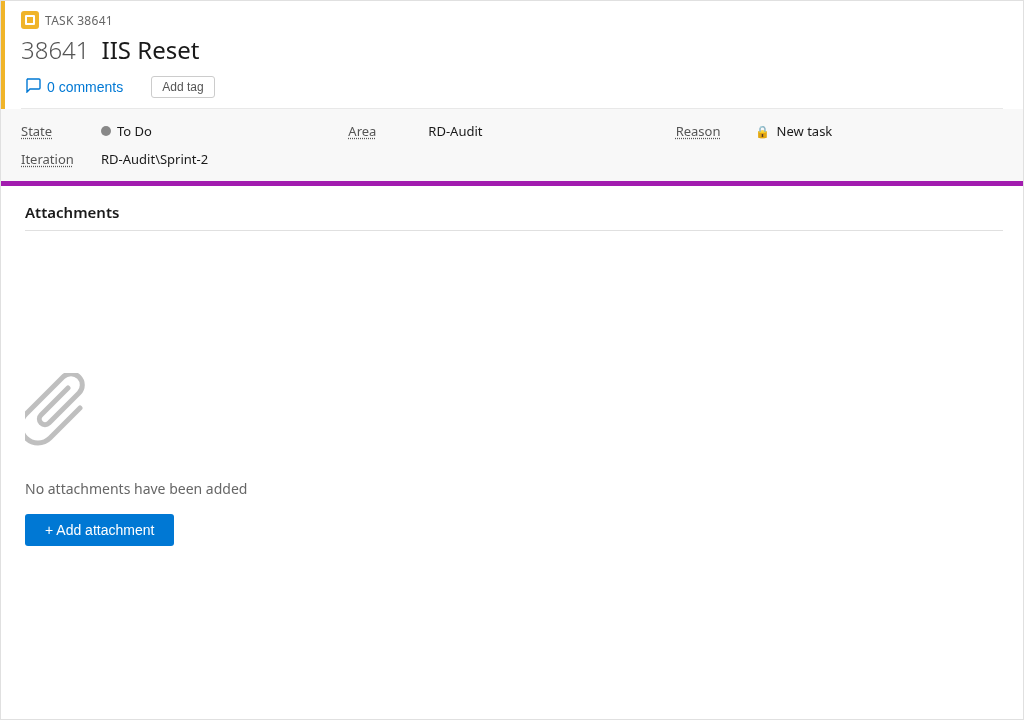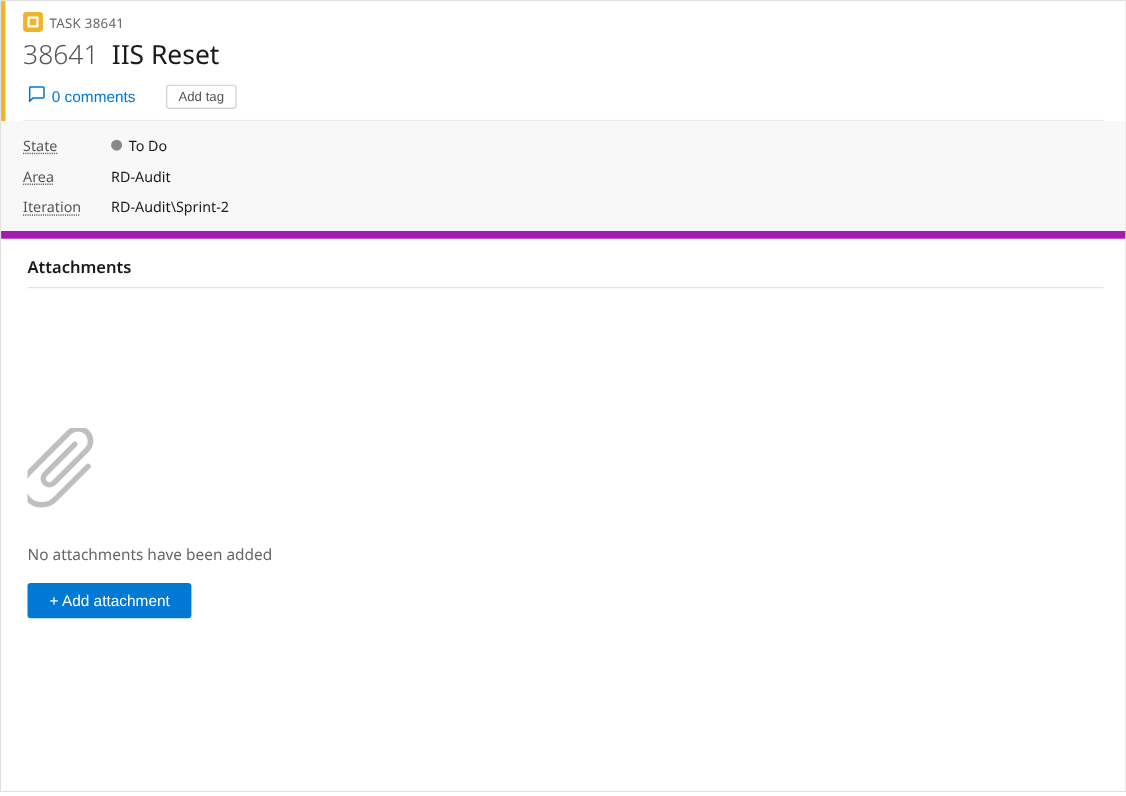--- a/index.html
+++ b/index.html
@@ -134,24 +134,24 @@
       border-radius: 3px;
       padding: 3px 10px;
       font-size: 12px;
       color: #555;
       cursor: pointer;
     }
 
     
     .fields-section {
       background: #f8f8f8;
-      border-bottom: 7px solid #a21caf;
+      border-bottom: 5px solid #a21caf;
       padding: 8px 20px;
       display: grid;
-      grid-template-columns: 1fr;
+      grid-template-columns: 1fr 1fr 1fr;
       gap: 0;
     }
 
     .field-row {
       display: flex;
       align-items: center;
       padding: 5px 0;
       gap: 0;
     }
 
@@ -271,20 +271,27 @@
         <span>To Do</span>
       </div>
     </div>
     <div class="field-row">
       <span class="field-label">Area</span>
       <div class="field-value">
         <span>RD-Audit</span>
       </div>
     </div>
     <div class="field-row">
+      <span class="field-label">Reason</span>
+      <div class="field-value">
+        <span class="lock-icon">🔒</span>
+        <span>New task</span>
+      </div>
+    </div>
+    <div class="field-row">
       <span class="field-label">Iteration</span>
       <div class="field-value">
         <span>RD-Audit\Sprint-2</span>
       </div>
     </div>
   </div>
 
   <div class="attachments-section">
     <div class="attachments-header">Attachments</div>
     <div class="attachments-empty">

